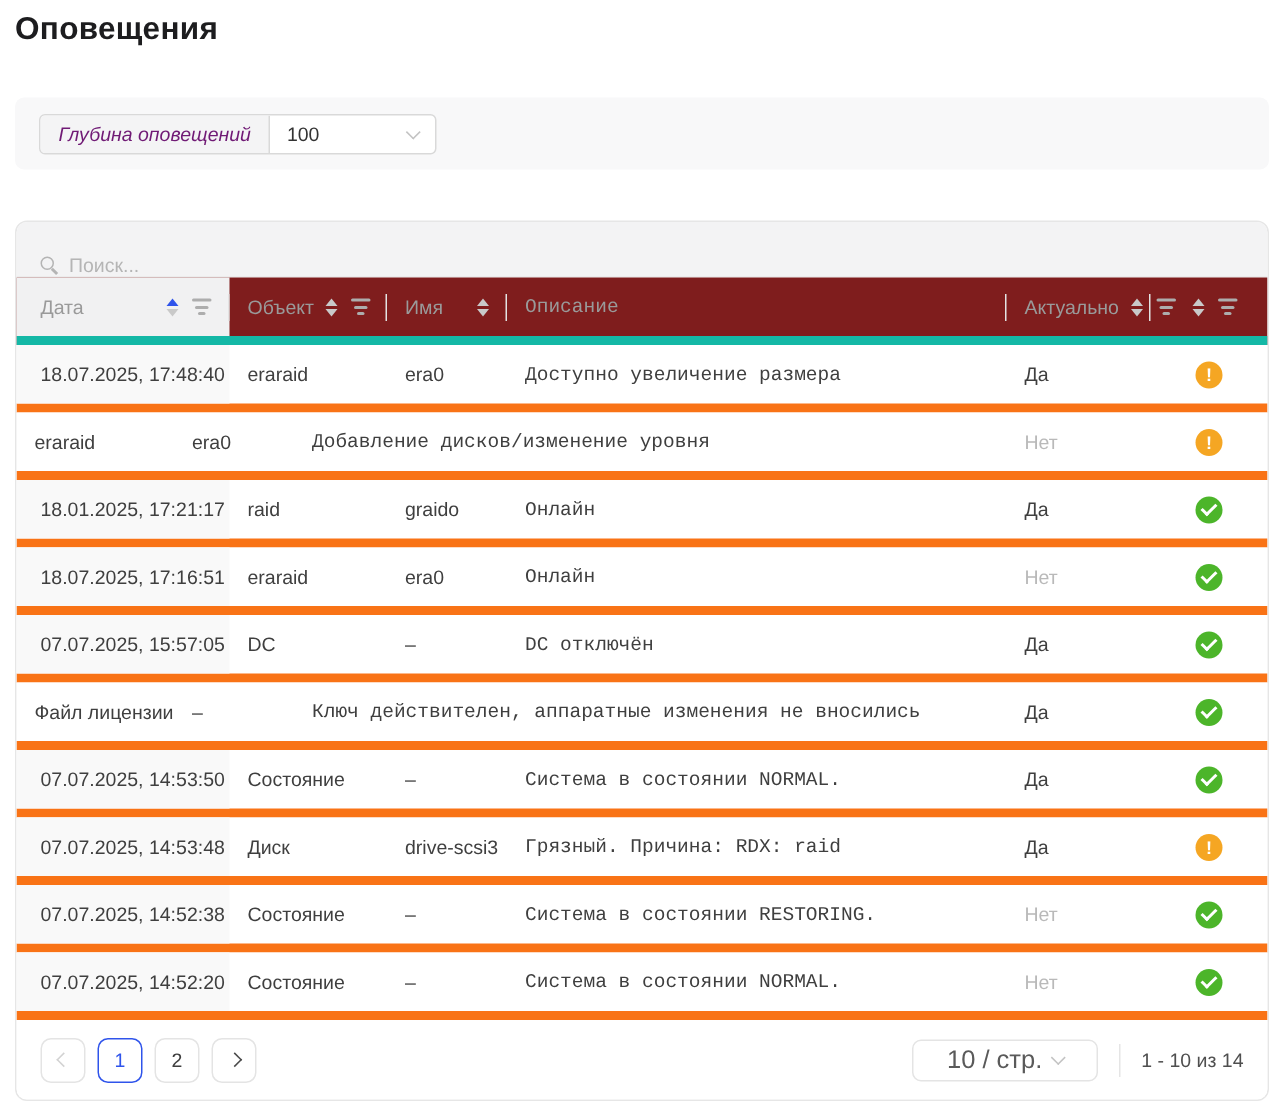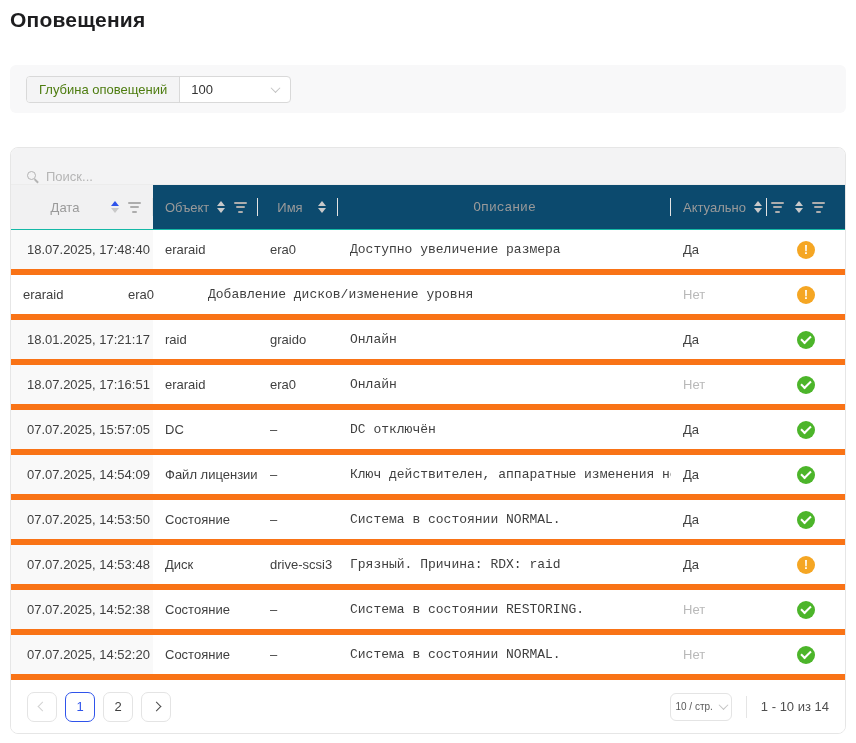--- a/index.html
+++ b/index.html
@@ -38,22 +38,23 @@
     border:1px solid #d9d9d9;
     border-radius:4px;
     background:#fff;
     overflow:hidden;
   }
   .depth-label{
     background:#f4f4f5;
     border-right:1px solid #d9d9d9;
     display:flex;align-items:center;
     padding:4px 12px;
-    color:#4d7c0f;
+    color:#701a75;
     white-space:nowrap;
+    font-style:italic;
   }
   .depth-select{
     width:110px;
     display:flex;align-items:center;justify-content:space-between;
     padding:0 11px;
     color:#333;
     cursor:pointer;
   }
   
   .chev{
@@ -89,23 +90,22 @@
   }
   .search-input{
     flex:1;border:none;outline:none;background:transparent;
     font-family:inherit;font-size:13px;color:#555;margin-left:6px;
   }
   .search-input::placeholder{color:#b5b5b5;}
   
   .thead{
     display:flex;
     height:45px;
-    background:#0c4a6e;
-    border-bottom:1px solid #14b8a6;
-    text-align:center;
+    background:#7f1d1d;
+    border-bottom:6px solid #14b8a6;
   }
   .th{
     display:flex;align-items:center;
     padding:0 12px;
     color:#9a9a9a;
     position:relative;
     cursor:pointer;
   }
   .th:not(:last-child)::after{
     content:'';position:absolute;right:0;top:50%;transform:translateY(-50%);
@@ -180,23 +180,23 @@
   }
   .page-btn.disabled{cursor:default;}
   .page-btn.disabled .chev{border-color:#d2d2d2;}
   .page-btn .chev{border-color:#4a4a4a;}
   .page-btn.active{border-color:var(--accent);color:var(--accent);border-width:1.5px;}
   .pg-right{margin-left:auto;display:flex;align-items:center;}
   .page-size-select{
     height:28px;
     border:1px solid #e4e4e4;border-radius:6px;
     display:flex;align-items:center;gap:7px;
-    padding:0 4px;
+    padding:0 22px;
     color:#5a5a5a;
-    font-size:10px;
+    font-size:17px;
     cursor:pointer;
     background:#fff;
   }
   .pg-divider{width:1px;height:22px;background:#e5e5e5;margin:0 14px;}
   .pg-range{color:#4f4f4f;font-size:13px;}
 </style>
 </head>
 <body>
 
 <div class="page">
@@ -334,21 +334,20 @@
           <div class="td col-date">07.07.2025, 15:57:05</div>
           <div class="td col-object">DC</div>
           <div class="td col-name">–</div>
           <div class="td col-desc">DC отключён</div>
           <div class="td col-actual">Да</div>
           <div class="td col-status">
             <span class="status-icon success"></span>
           </div>
         </div>
         <div class="trow">
-          <div class="td col-date">07.07.2025, 14:54:09</div>
           <div class="td col-object">Файл лицензии</div>
           <div class="td col-name">–</div>
           <div class="td col-desc">Ключ действителен, аппаратные изменения не вносились</div>
           <div class="td col-actual">Да</div>
           <div class="td col-status">
             <span class="status-icon success"></span>
           </div>
         </div>
         <div class="trow">
           <div class="td col-date">07.07.2025, 14:53:50</div>

